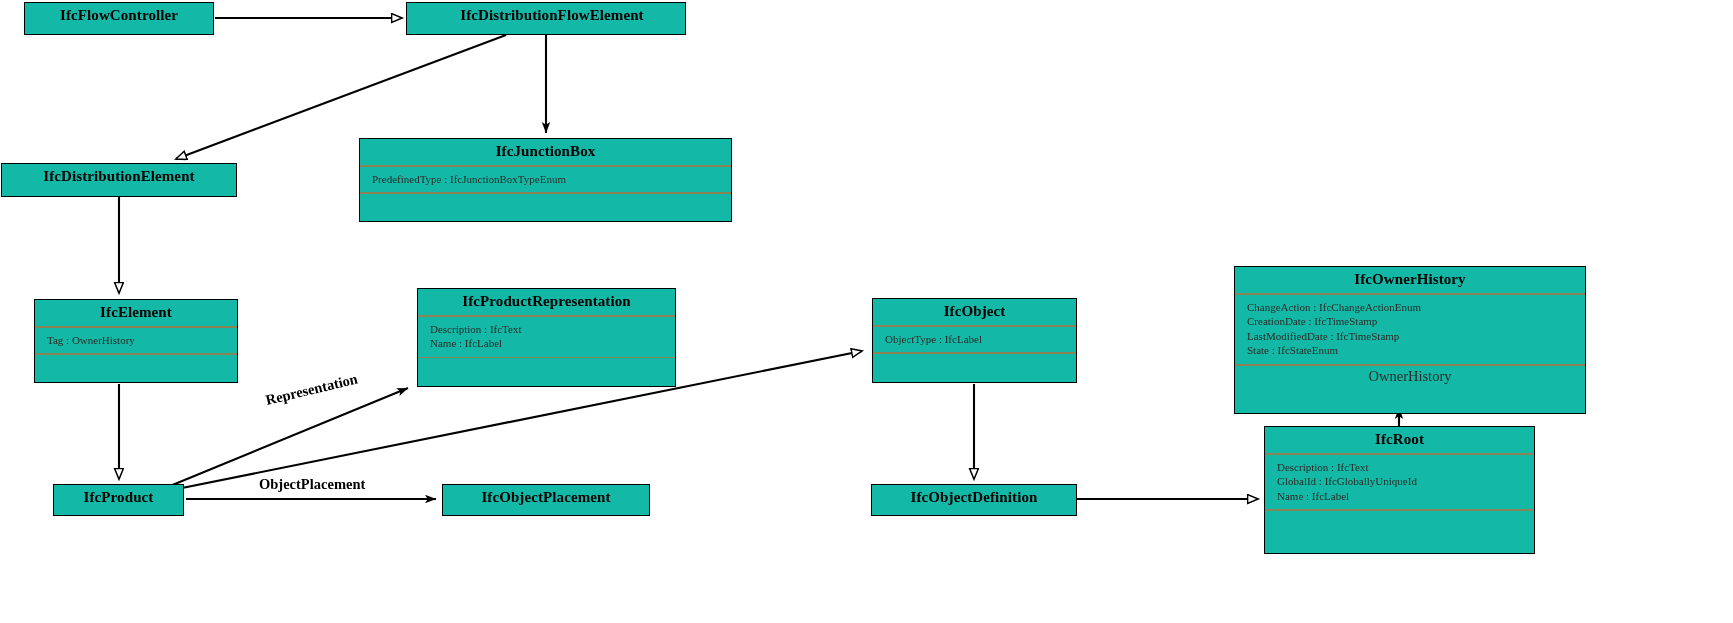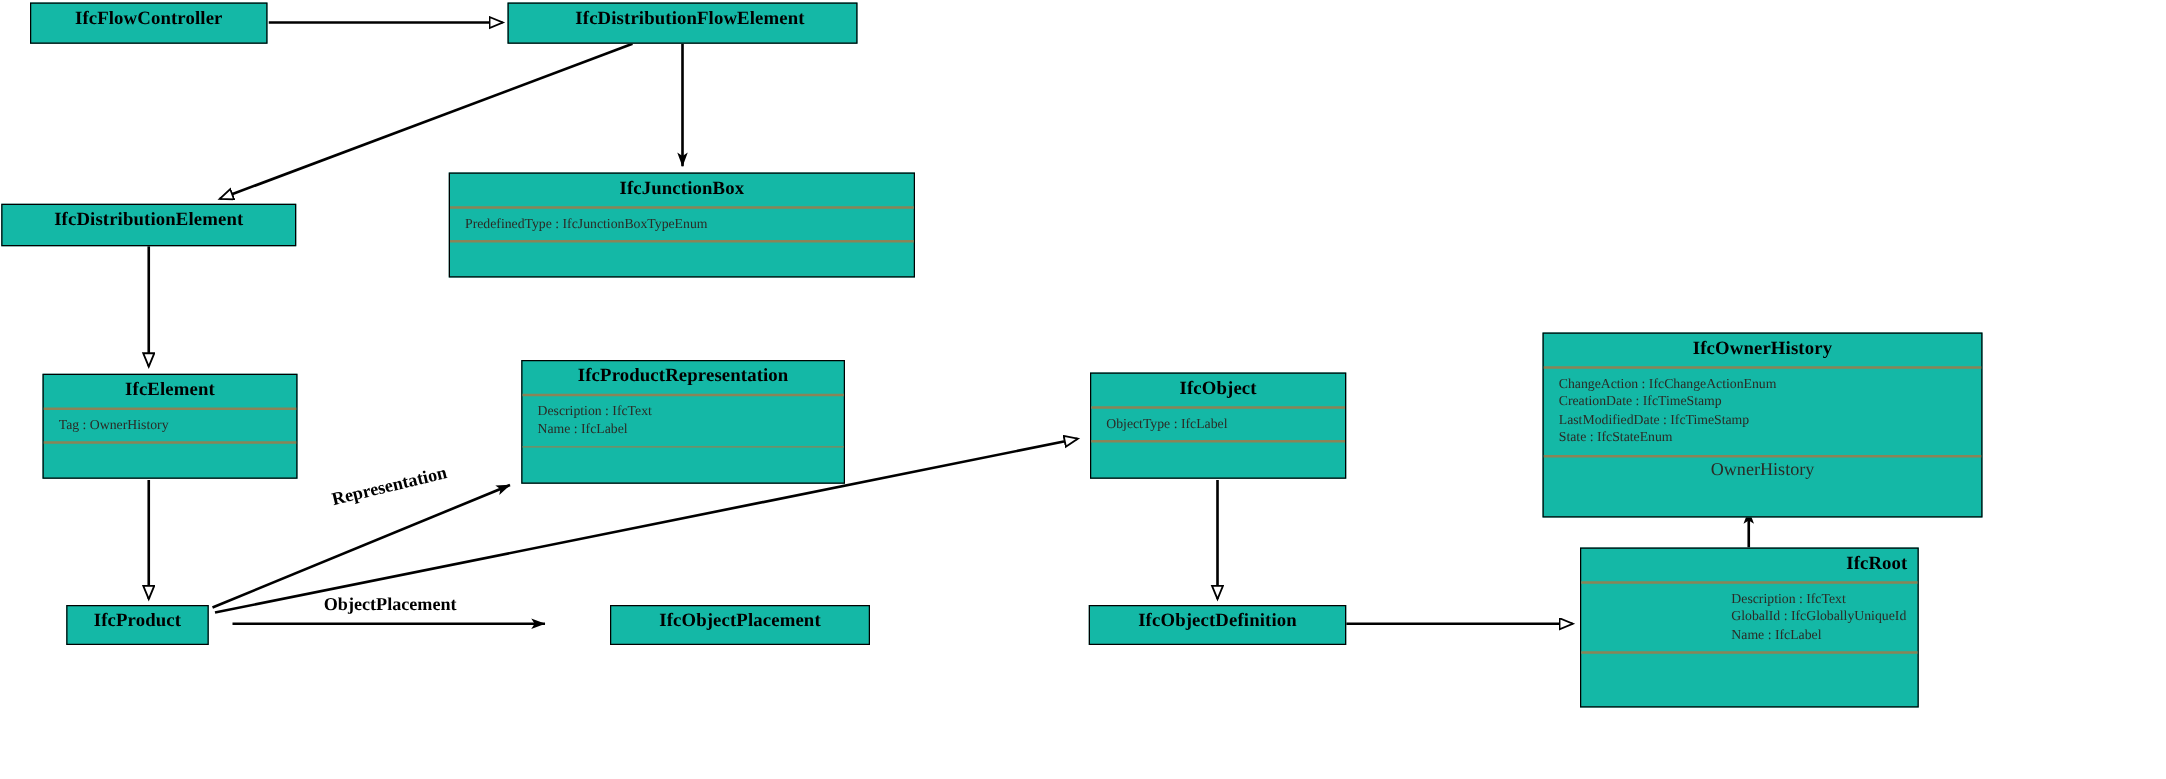--- a/index.html
+++ b/index.html
@@ -142,37 +142,37 @@
     <div class="attrs">
       <div class="row">ChangeAction : IfcChangeActionEnum</div>
       <div class="row">CreationDate : IfcTimeStamp</div>
       <div class="row">LastModifiedDate : IfcTimeStamp</div>
       <div class="row">State : IfcStateEnum</div>
     </div>
     <div class="sep"></div>
     <div class="ops">OwnerHistory</div>
   </div>
 
-  <div class="uml-class" style="left:1264px;top:438px;width:271px;height:128px;align-items:flex-end;">
+  <div class="uml-class" style="left:1264px;top:426px;width:271px;height:128px;">
     <div class="cname">IfcRoot</div>
     <div class="sep"></div>
     <div class="attrs">
       <div class="row">Description : IfcText</div>
       <div class="row">GlobalId : IfcGloballyUniqueId</div>
       <div class="row">Name : IfcLabel</div>
     </div>
     <div class="sep"></div>
     <div class="ops"></div>
   </div>
 
-  <div class="uml-class" style="left:53px;top:484px;width:114px;height:32px;">
+  <div class="uml-class" style="left:53px;top:484px;width:131px;height:32px;">
     <div class="cname">IfcProduct</div>
   </div>
 
-  <div class="uml-class" style="left:442px;top:484px;width:208px;height:32px;margin-left:46px;">
+  <div class="uml-class" style="left:442px;top:484px;width:208px;height:32px;">
     <div class="cname">IfcObjectPlacement</div>
   </div>
 
   <div class="uml-class" style="left:871px;top:484px;width:206px;height:32px;">
     <div class="cname">IfcObjectDefinition</div>
   </div>
 
   <div class="edge-label rot-rep" style="left:268px;top:392px;">Representation</div>
 
   <div class="edge-label" style="left:259px;top:476px;">ObjectPlacement</div>

